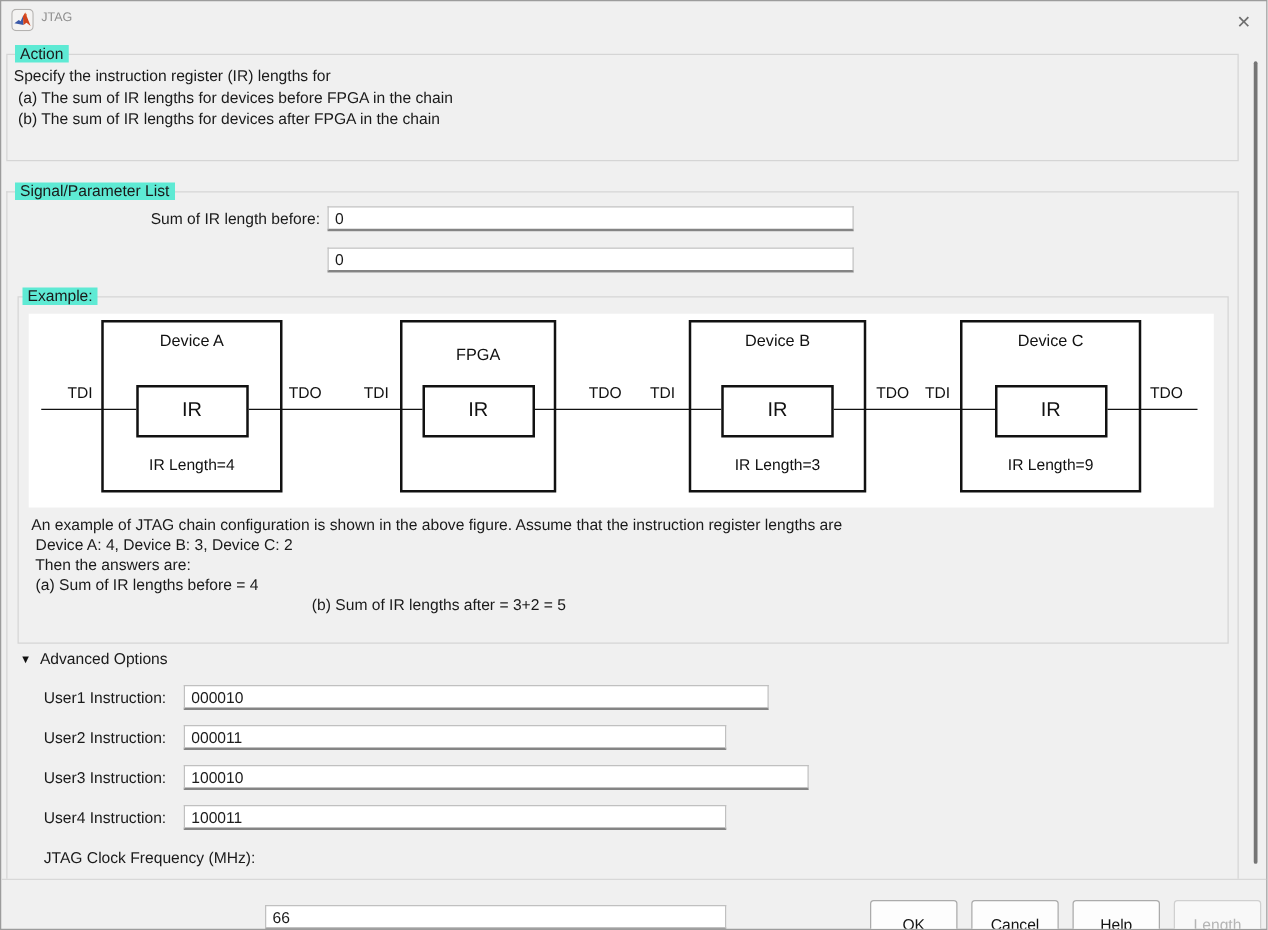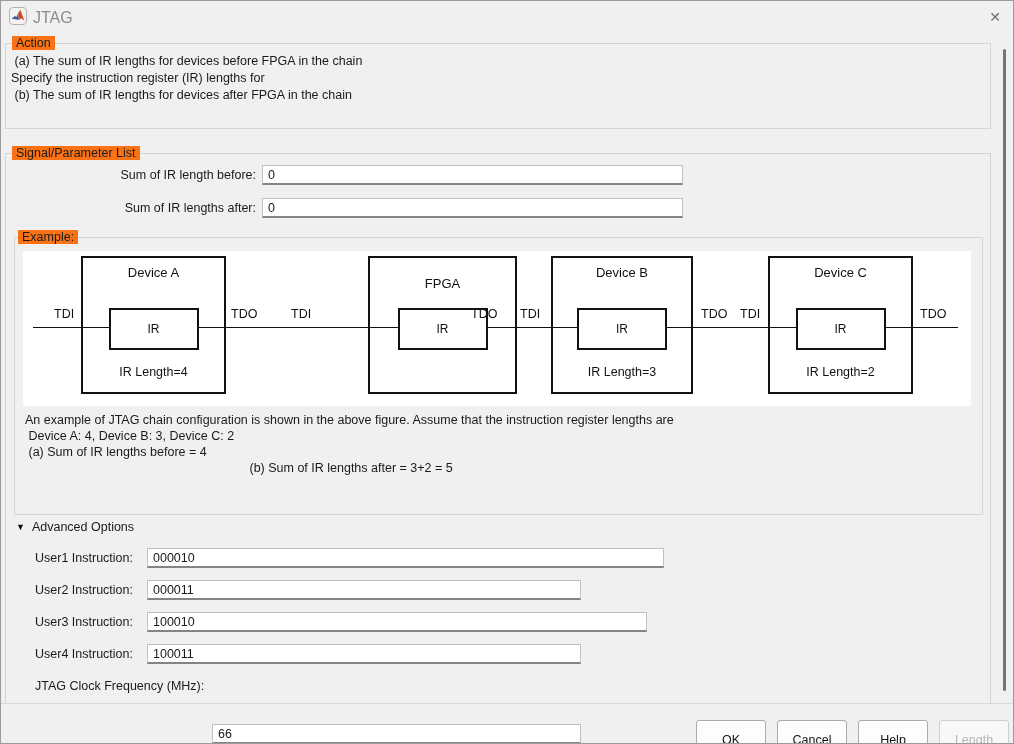--- a/index.html
+++ b/index.html
@@ -4,50 +4,50 @@
 <style>
   html,body { margin:0; padding:0; background:#cfcfcf; }
   * { box-sizing:border-box; font-family:"Liberation Sans", sans-serif; }
   .window {
     position:relative; width:1014px; height:744px;
     background:#f0f0f0; border:1px solid #9c9c9c; overflow:hidden;
     color:#1a1a1a;
   }
   
   .titlebar { position:absolute; left:0; top:0; width:100%; height:30px; }
-  .titlebar .title { position:absolute; left:32px; top:8px; font-size:16px; color:#8d8d8d; }
+  .titlebar .title { position:absolute; left:32px; top:8px; font-size:10px; color:#8d8d8d; }
   .app-icon { position:absolute; left:8px; top:6px; width:18px; height:18px; }
   .close-btn {
     position:absolute; right:8px; top:6px; width:20px; height:20px;
     font-size:14px; color:#6e6e6e; text-align:center; line-height:20px; cursor:pointer;
   }
   
   .gbox { position:absolute; border:1px solid #d5d5d5; }
   .glabel {
-    position:absolute; top:-8px; left:6px; background:#f97316;
+    position:absolute; top:-8px; left:6px; background:#5eead4;
     padding:0 4px; font-size:12.5px; color:#1a1a1a; white-space:nowrap;
   }
   .textline { font-size:12.5px; line-height:17px; white-space:pre; color:#1a1a1a; }
   
   .row-label { position:absolute; font-size:12.5px; white-space:nowrap; color:#1a1a1a; }
   .tfield {
     position:absolute; height:20px; background:#ffffff; color:#1a1a1a;
     border:1px solid #c0c0c0; border-bottom:2px solid #848484;
     font-size:12.5px; padding:1px 5px; outline:none;
   }
   
   .diagram { position:absolute; background:#ffffff; }
   .wire { position:absolute; height:1px; background:#111111; }
   .device { position:absolute; border:2px solid #111111; height:138px; }
   .device .dtitle { text-align:center; font-size:13px; margin-top:7px; color:#111; }
   .device.fpga .dtitle { margin-top:18px; }
   .irbox {
     position:absolute; left:50%; transform:translateX(-50%); top:50px;
     width:90px; height:42px; background:#ffffff; border:2px solid #111111;
-    display:flex; align-items:center; justify-content:center; font-size:12px; color:#111;
+    display:flex; align-items:center; justify-content:center; font-size:16px; color:#111;
   }
   .dlen { position:absolute; bottom:13px; left:0; width:100%; text-align:center; font-size:12.5px; color:#111; }
   .wlabel { position:absolute; top:56px; font-size:12.5px; color:#111; }
   
   .adv-header { position:absolute; display:flex; align-items:center; cursor:pointer; }
   .adv-header .tri { font-size:9px; color:#111; margin-right:7px; }
   .adv-header .alabel { font-size:12.5px; color:#1a1a1a; }
   
   .separator { position:absolute; left:0; top:702px; width:1014px; height:1px; background:#d8d8d8; }
   .btn {
@@ -73,89 +73,89 @@
       <path d="M9.3 6 L11.2 3 L15.5 13.8 L12.2 11.2 L9.8 13 Z" fill="#d1441e"></path>
       <path d="M11.2 3 L12.6 4.8 L11.9 6.5 Z" fill="#e87b46"></path>
     </svg>
     <span class="title">JTAG</span>
     <div class="close-btn">✕</div>
   </div>
 
   <div class="gbox" style="left:4px; top:42px; width:986px; height:86px;">
     <div class="glabel">Action</div>
     <div style="position:absolute; left:5px; top:9px;">
+      <div class="textline">Specify the instruction register (IR) lengths for</div>
       <div class="textline"> (a) The sum of IR lengths for devices before FPGA in the chain</div>
-      <div class="textline">Specify the instruction register (IR) lengths for</div>
       <div class="textline"> (b) The sum of IR lengths for devices after FPGA in the chain</div>
     </div>
   </div>
 
   <div class="gbox" style="left:4px; top:152px; width:986px; height:550px; border-bottom:none;">
     <div class="glabel">Signal/Parameter List</div>
 
     <div class="row-label" style="left:0; top:14px; width:250px; text-align:right;">Sum of IR length before:</div>
     <input class="tfield" style="left: 256px; top: 11px; width: 421px;" value="0">
 
-    <div class="row-label" style="left:0; top:47px; width:250px; text-align:right;">Sum of IR lengths after:</div>
     <input class="tfield" style="left: 256px; top: 44px; width: 421px;" value="0">
 
     <div class="gbox" style="left:8px; top:83px; width:969px; height:278px;">
       <div class="glabel" style="left:3px;">Example:</div>
 
       <div class="diagram" style="left:8px; top:13px; width:948px; height:155px;">
         <div class="wire" style="left:10px; top:76px; width:925px;"></div>
 
         <div class="device" style="left:58px; top:5px; width:145px;">
           <div class="dtitle">Device A</div>
           <div class="irbox">IR</div>
           <div class="dlen">IR Length=4</div>
         </div>
 
-        <div class="device fpga" style="left:297px; top:5px; width:149px;margin-left:48px;">
+        <div class="device fpga" style="left:297px; top:5px; width:125px;">
           <div class="dtitle">FPGA</div>
           <div class="irbox">IR</div>
         </div>
 
         <div class="device" style="left:528px; top:5px; width:142px;">
           <div class="dtitle">Device B</div>
           <div class="irbox">IR</div>
           <div class="dlen">IR Length=3</div>
         </div>
 
         <div class="device" style="left:745px; top:5px; width:145px;">
           <div class="dtitle">Device C</div>
           <div class="irbox">IR</div>
-          <div class="dlen">IR Length=2</div>
+          <div class="dlen">IR Length=9</div>
         </div>
 
         <span class="wlabel" style="left:31px;">TDI</span>
         <span class="wlabel" style="left:208px;">TDO</span>
         <span class="wlabel" style="left:268px;">TDI</span>
         <span class="wlabel" style="left:448px;">TDO</span>
         <span class="wlabel" style="left:497px;">TDI</span>
         <span class="wlabel" style="left:678px;">TDO</span>
         <span class="wlabel" style="left:717px;">TDI</span>
         <span class="wlabel" style="left:897px;">TDO</span>
       </div>
 
       <div style="position:absolute; left:10px; top:174px;">
         <div class="textline" style="line-height:16px;">An example of JTAG chain configuration is shown in the above figure. Assume that the instruction register lengths are</div>
         <div class="textline" style="line-height:16px;"> Device A: 4, Device B: 3, Device C: 2</div>
+        <div class="textline" style="line-height:16px;"> Then the answers are:</div>
         <div class="textline" style="line-height:16px;"> (a) Sum of IR lengths before = 4</div>
         <div class="textline" style="line-height:16px;text-align:center;"> (b) Sum of IR lengths after = 3+2 = 5</div>
       </div>
     </div>
 
     <div class="adv-header" style="left:10px; top:366px;">
       <span class="tri">▼</span>
       <span class="alabel">Advanced Options</span>
     </div>
 
     <div class="row-label" style="left:29px; top:397px;">User1 Instruction:</div>
-    <input class="tfield" style="left: 141px; top: 394px; width: 517px;" value="000010">
+    <input class="tfield" style="left: 141px; top: 394px; width: 468px;" value="000010">
 
     <div class="row-label" style="left:29px; top:429px;">User2 Instruction:</div>
     <input class="tfield" style="left: 141px; top: 426px; width: 434px;" value="000011">
 
     <div class="row-label" style="left:29px; top:461px;">User3 Instruction:</div>
     <input class="tfield" style="left: 141px; top: 458px; width: 500px;" value="100010">
 
     <div class="row-label" style="left:29px; top:493px;">User4 Instruction:</div>
     <input class="tfield" style="left: 141px; top: 490px; width: 434px;" value="100011">
 

